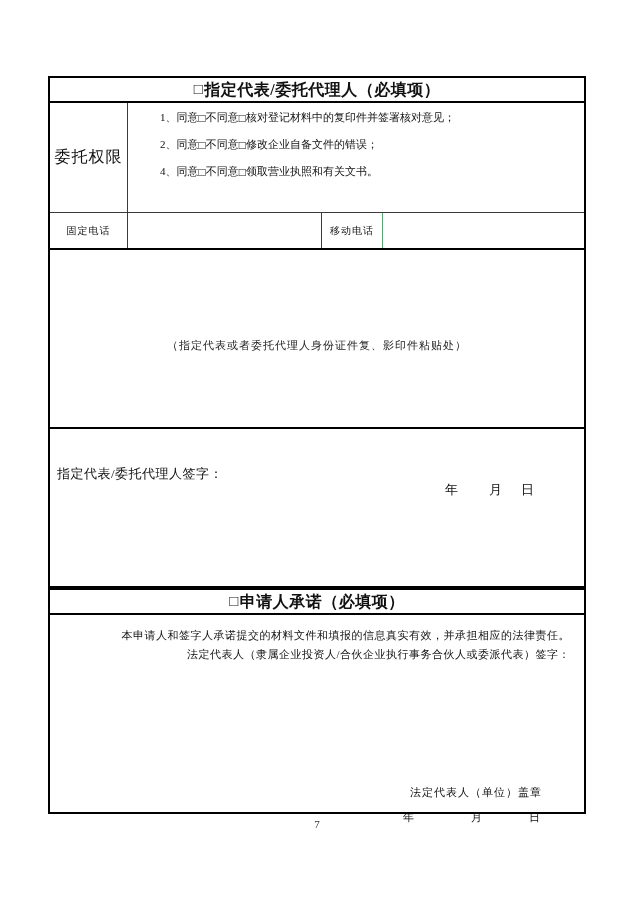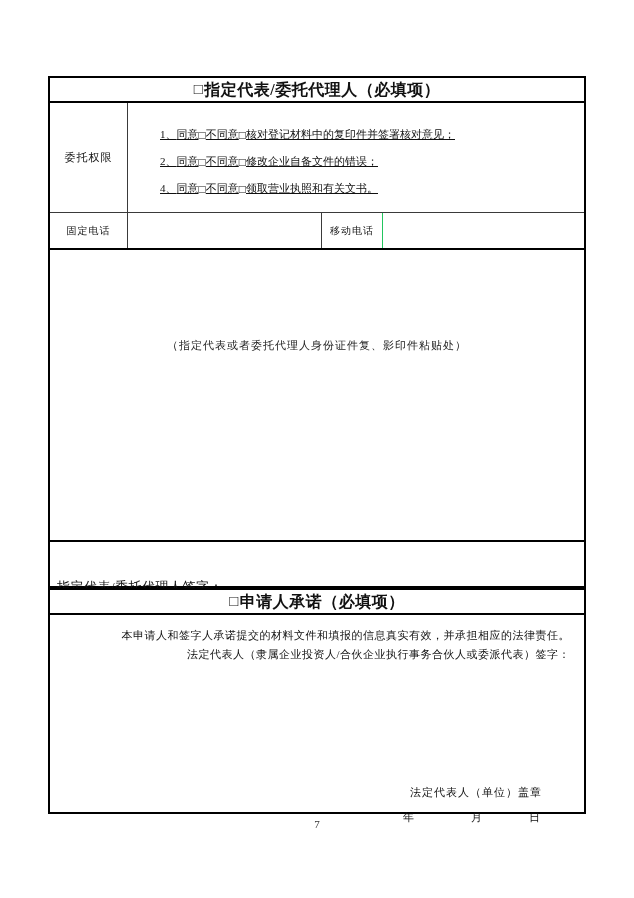--- a/index.html
+++ b/index.html
@@ -27,37 +27,37 @@
     letter-spacing: 0.5px;
   }
   .cbx { display: inline-block; line-height: 1; }
   .title-row .cbx { font-size: 15px; margin-right: 1px; }
 
   .auth-row { display: flex; height: 110px; border-bottom: 1px solid #3a3a3a; }
   .label-col {
     width: 78px; flex: 0 0 78px;
     border-right: 1px solid #3a3a3a;
     display: flex; align-items: center; justify-content: center;
-    font-size: 11px; letter-spacing: 1px;
+    font-size: 16px; letter-spacing: 1px;
   }
-  .auth-items { flex: 1; padding: 18px 0 0 32px; text-decoration: underline; }
+  .auth-items { flex: 1; padding: 1px 0 0 32px; }
   .auth-item { height: 27px; line-height: 27px; font-size: 11px; white-space: nowrap; }
   .auth-item .cbx { font-size: 12px; vertical-align: -1px; }
 
   .phone-row { display: flex; height: 37px; border-bottom: 2px solid #000; }
   .phone-row .pcell {
     display: flex; align-items: center; justify-content: center;
     font-size: 10px; letter-spacing: 1px;
   }
   .phone-row .c1 { width: 78px; flex: 0 0 78px; border-right: 1px solid #3a3a3a; }
   .phone-row .c2 { width: 194px; flex: 0 0 194px; border-right: 1px solid #3a3a3a; }
   .phone-row .c3 { width: 61px; flex: 0 0 61px; border-right: 1px solid #22c55e; }
   .phone-row .c4 { flex: 1; }
 
-  .paste-row { height: 292px; border-bottom: 2px solid #000; text-align: center; }
+  .paste-row { height: 179px; border-bottom: 2px solid #000; text-align: center; }
   .paste-hint { padding-top: 88px; font-size: 11px; letter-spacing: 1px; color:#222; }
 
   .sig-row { position: relative; height: 84px; font-size: 13px; }
   .sig-label { position: absolute; left: 7px; top: 36px; letter-spacing: 0.5px; }
   .sig-row .d-year  { position: absolute; top: 52px; left: 395px; }
   .sig-row .d-month { position: absolute; top: 52px; left: 439px; }
   .sig-row .d-day   { position: absolute; top: 52px; left: 471px; }
 
   .commit-row { position: relative; height: 197px; font-size: 11px; text-align: right; }
   .statement { margin: 12px 14px 0 7px; text-indent: 22px; line-height: 16px; letter-spacing: 0.5px; }

